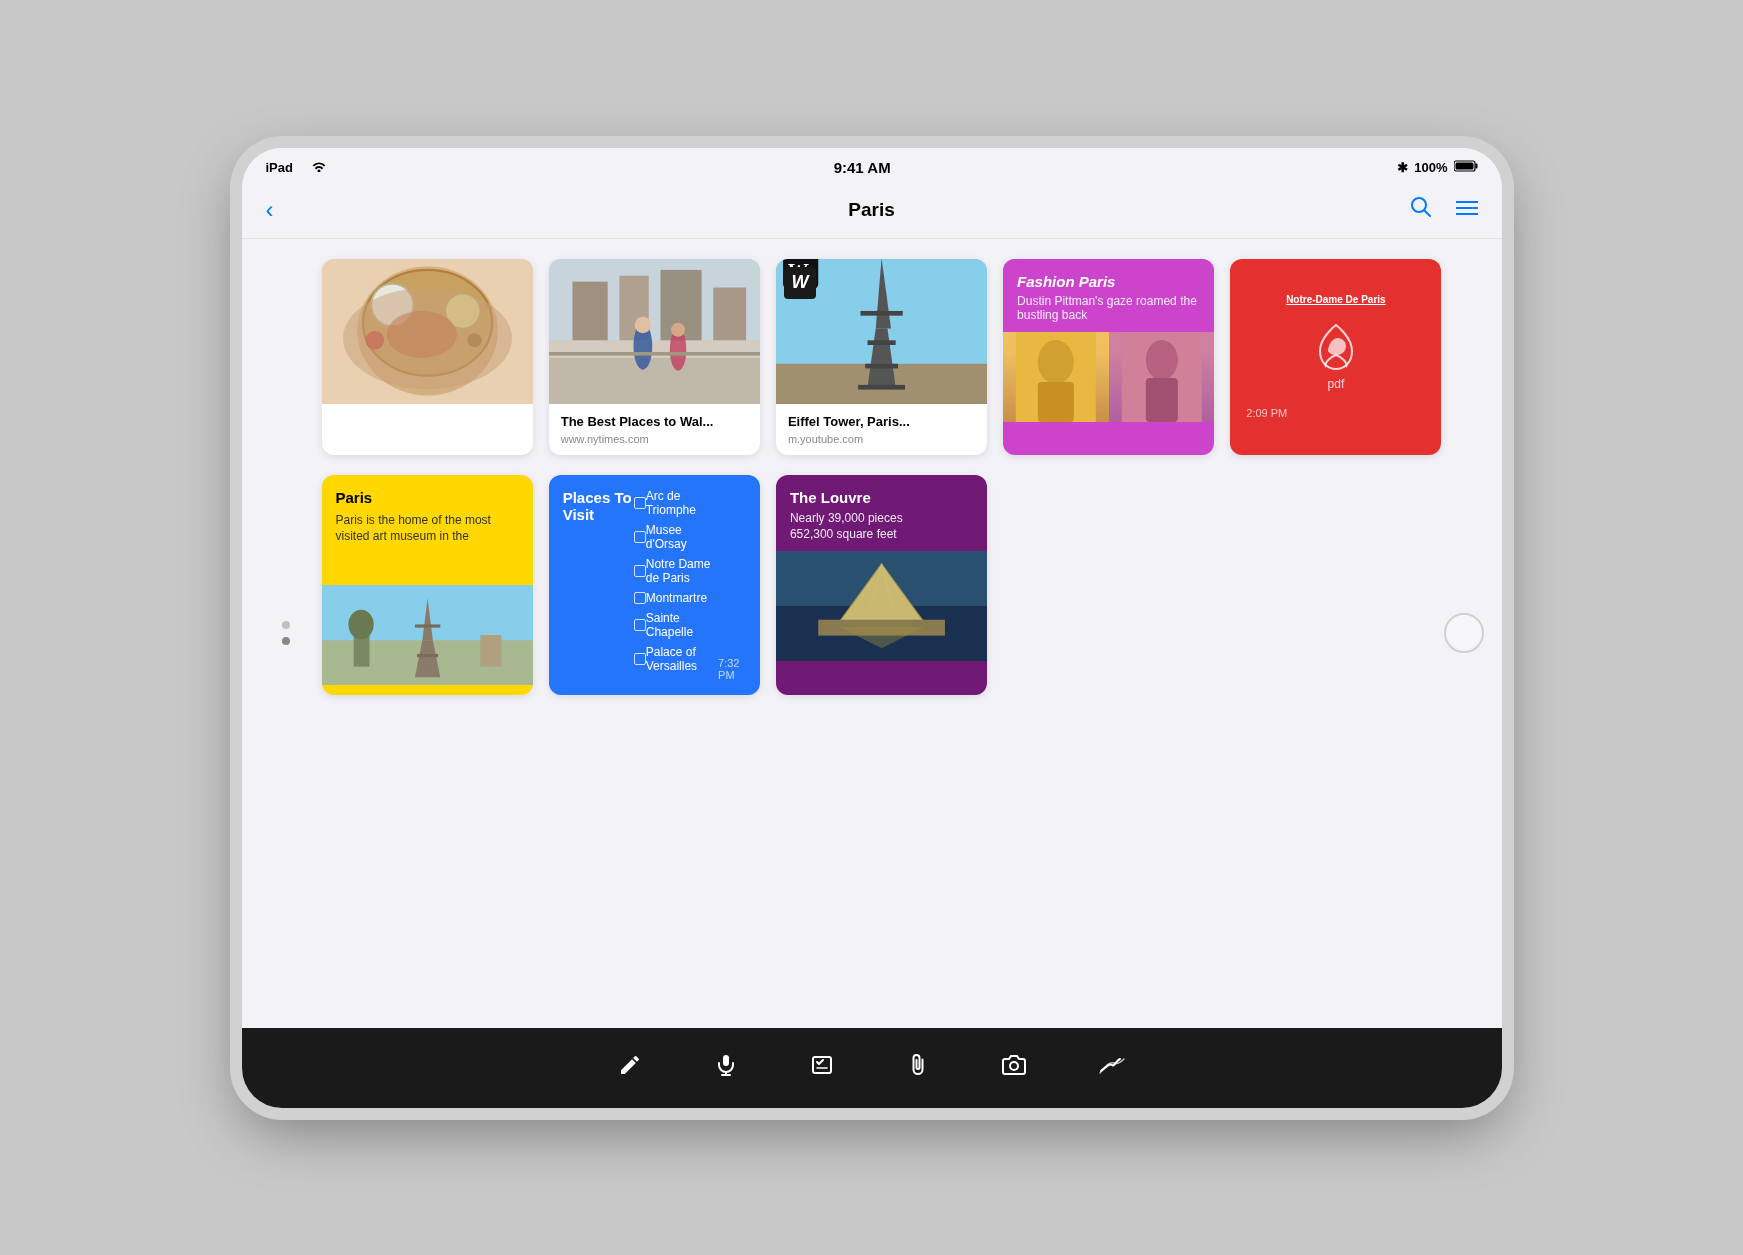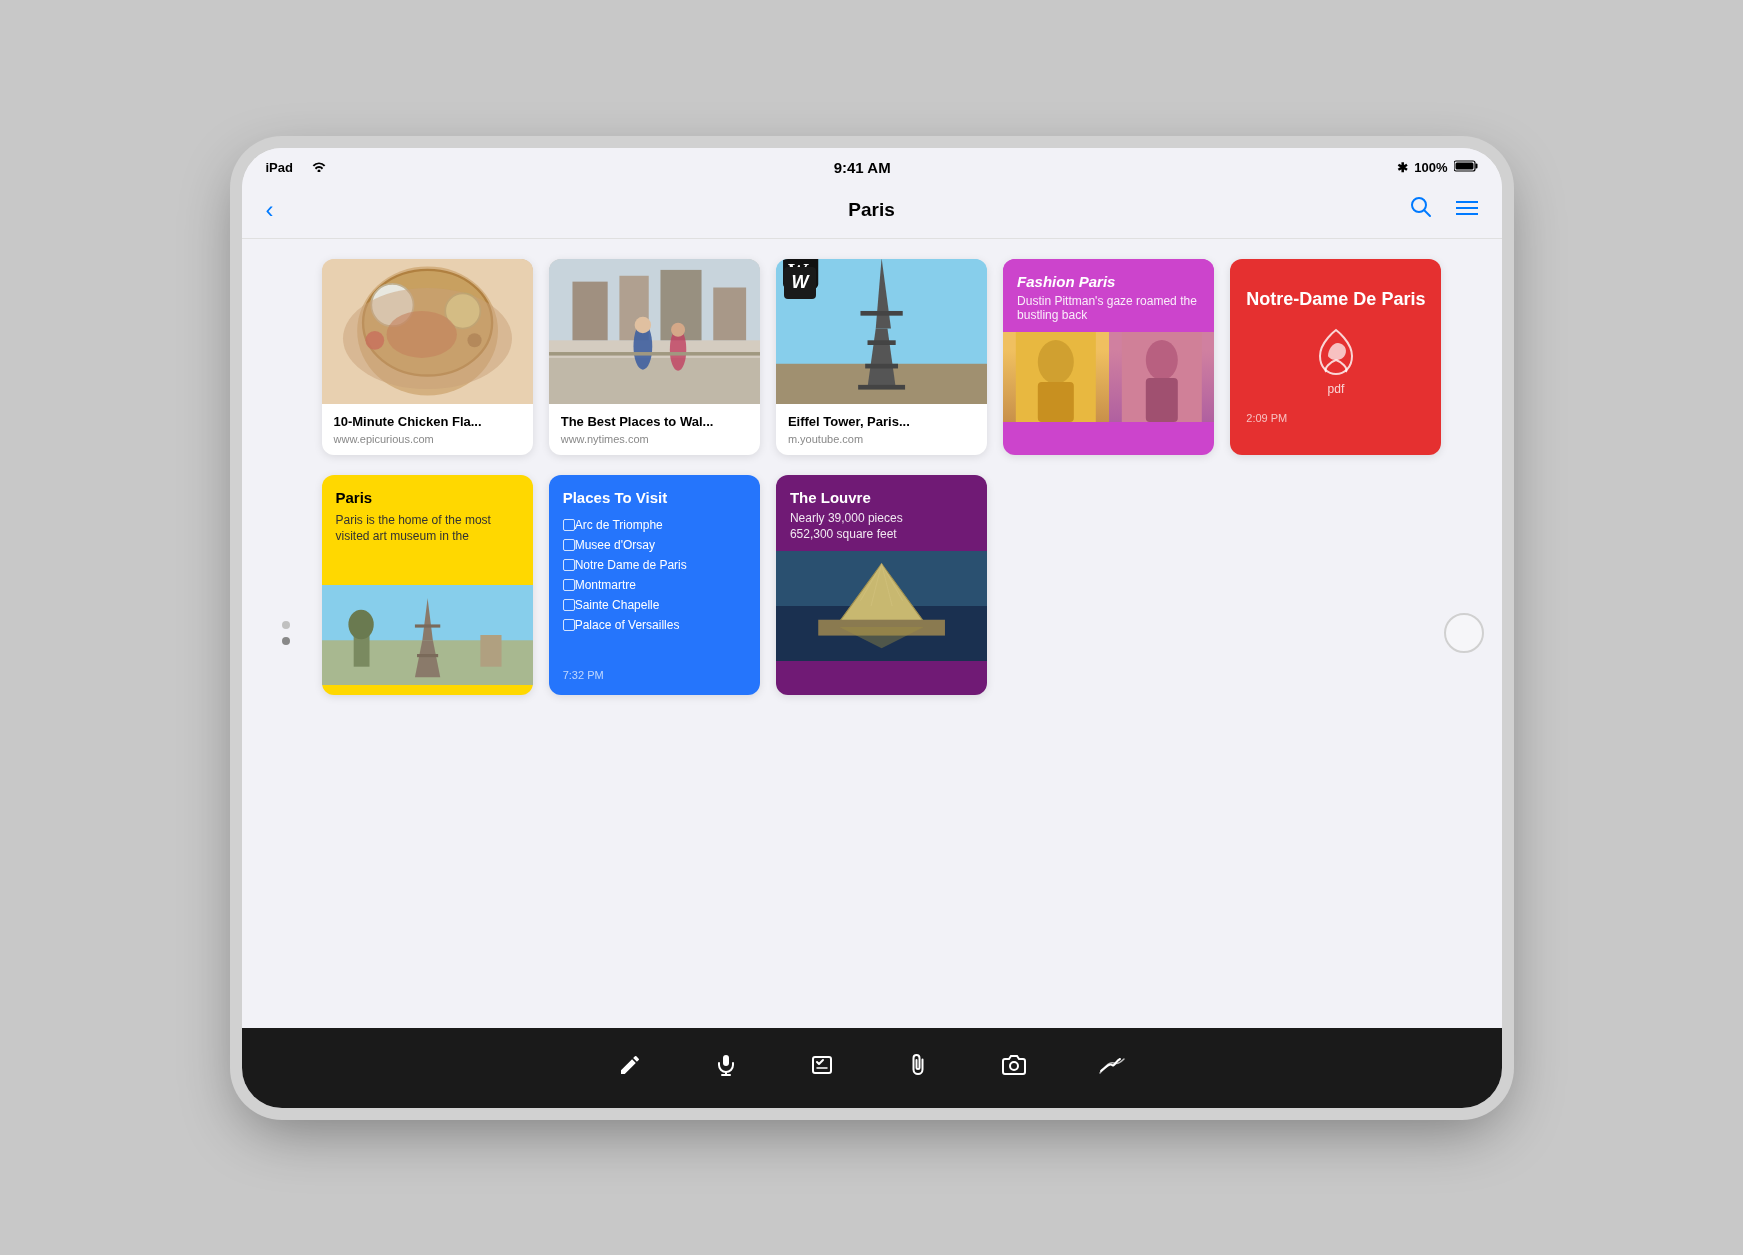--- a/index.html
+++ b/index.html
@@ -168,25 +168,26 @@
       box-shadow: 0 2px 8px rgba(0,0,0,0.1);
       cursor: pointer;
       display: flex;
       flex-direction: column;
       align-items: center;
       justify-content: center;
       min-height: 185px;
       padding: 16px;
     }
     .card-pdf .pdf-title {
-      font-size: 18px;
+      font-size: 10px;
       font-weight: 700;
       color: #fff;
       text-align: center;
       margin-bottom: 16px;
+      text-decoration: underline;
     }
     .card-pdf .pdf-ext {
       font-size: 12px;
       color: rgba(255,255,255,0.8);
       margin-bottom: 16px;
     }
     .card-pdf .pdf-time {
       font-size: 11px;
       color: rgba(255,255,255,0.7);
       align-self: flex-start;
@@ -222,21 +223,21 @@
     
     .card-places {
       background: #2575FC;
       border-radius: 12px;
       overflow: hidden;
       box-shadow: 0 2px 8px rgba(0,0,0,0.1);
       cursor: pointer;
       padding: 14px;
       min-height: 220px;
       display: flex;
-      flex-direction: column;
+      flex-direction: row;
     }
     .card-places .places-title {
       font-size: 15px;
       font-weight: 700;
       color: #fff;
       margin-bottom: 12px;
     }
     .card-places .place-item {
       display: flex;
       align-items: center;
@@ -410,24 +411,20 @@
           <svg width="100%" height="145" viewBox="0 0 180 145" preserveAspectRatio="xMidYMid slice">
             <rect width="180" height="145" fill="#e8d0b0"></rect>
             <ellipse cx="90" cy="72" rx="60" ry="55" fill="#d4b080"></ellipse>
             <ellipse cx="90" cy="65" rx="55" ry="45" fill="#c8a060" stroke="#b08040" stroke-width="2"></ellipse>
             <circle cx="60" cy="50" r="18" fill="#e8e8e0" stroke="#c0b090" stroke-width="1.5"></circle>
             <circle cx="120" cy="55" r="15" fill="#e0d890" stroke="#b8a870" stroke-width="1.5"></circle>
             <ellipse cx="85" cy="75" rx="30" ry="20" fill="#c06040" opacity="0.6"></ellipse>
             <circle cx="45" cy="80" r="8" fill="#c84040" opacity="0.8"></circle>
             <circle cx="130" cy="80" r="6" fill="#906030" opacity="0.7"></circle>
           </svg>
-        </div>
-        <div class="card-body">
-          <div class="card-title">10-Minute Chicken Fla...</div>
-          <div class="card-url">www.epicurious.com</div>
         </div>
       </div>
 
       <div class="card card-webclip">
         <div class="img-paris-walk">
           <svg width="100%" height="145" viewBox="0 0 180 145" preserveAspectRatio="xMidYMid slice">
             <rect width="180" height="145" fill="#d4ccc0"></rect>
             <rect x="0" y="0" width="180" height="80" fill="#c8d4dc"></rect>
             <rect x="20" y="30" width="30" height="50" fill="#a09080"></rect>
             <rect x="60" y="25" width="25" height="55" fill="#b0a090"></rect>

